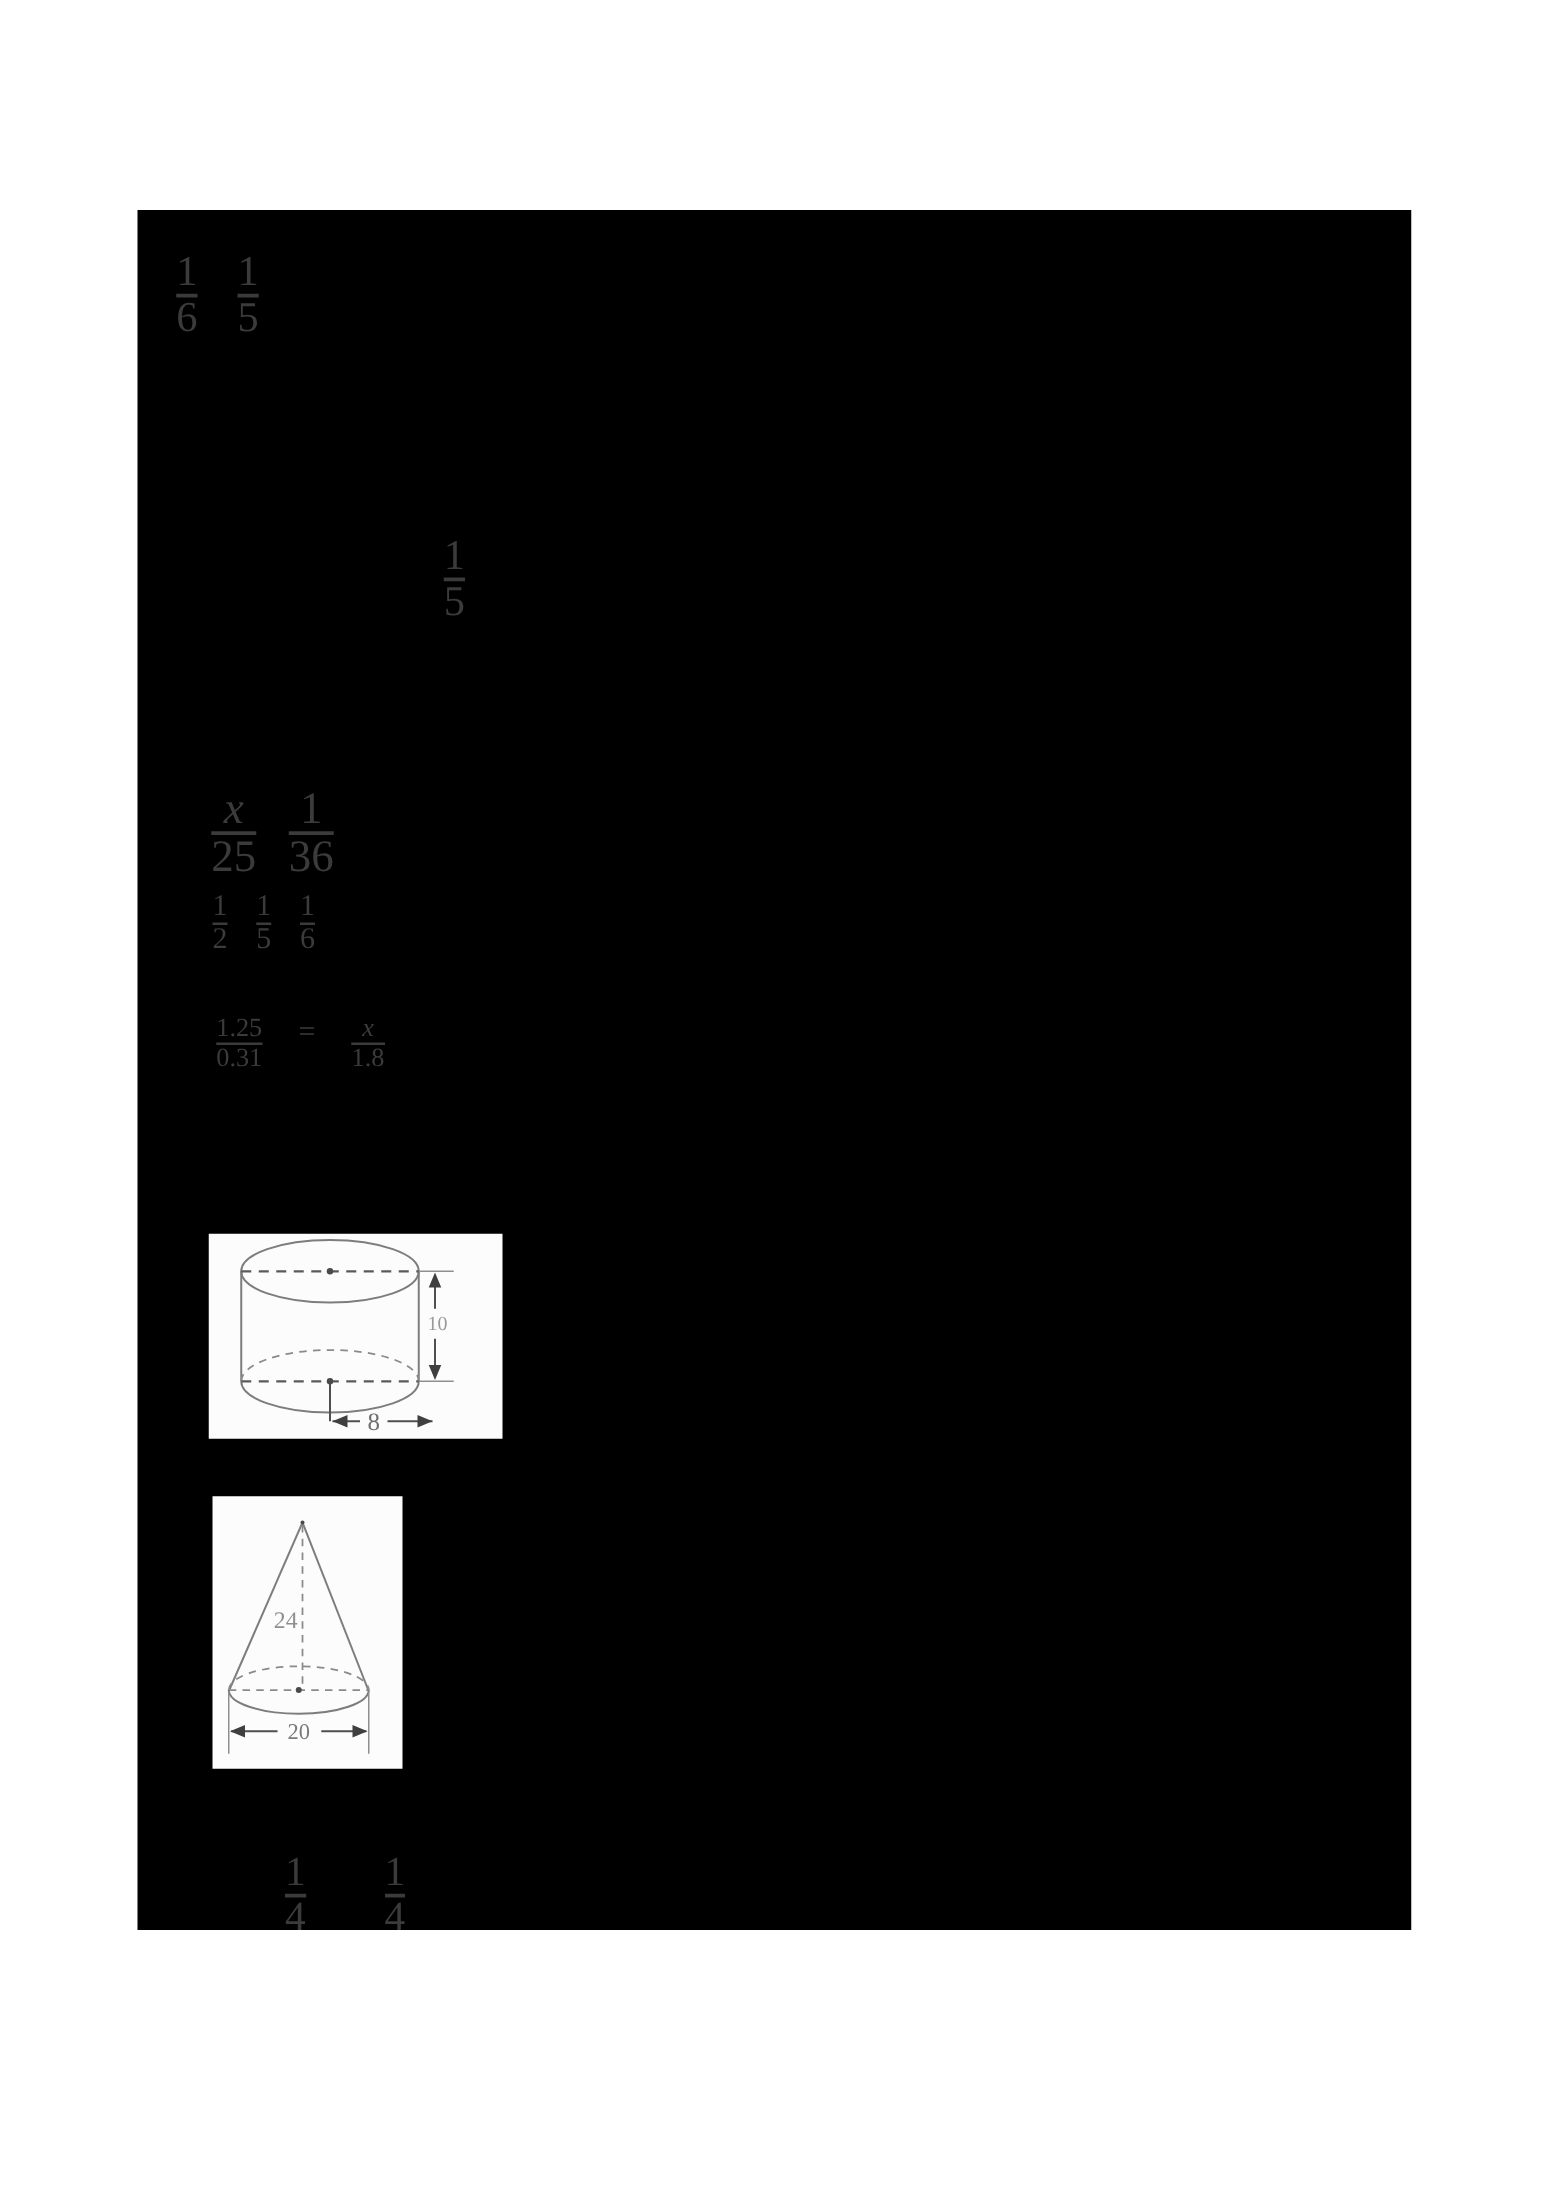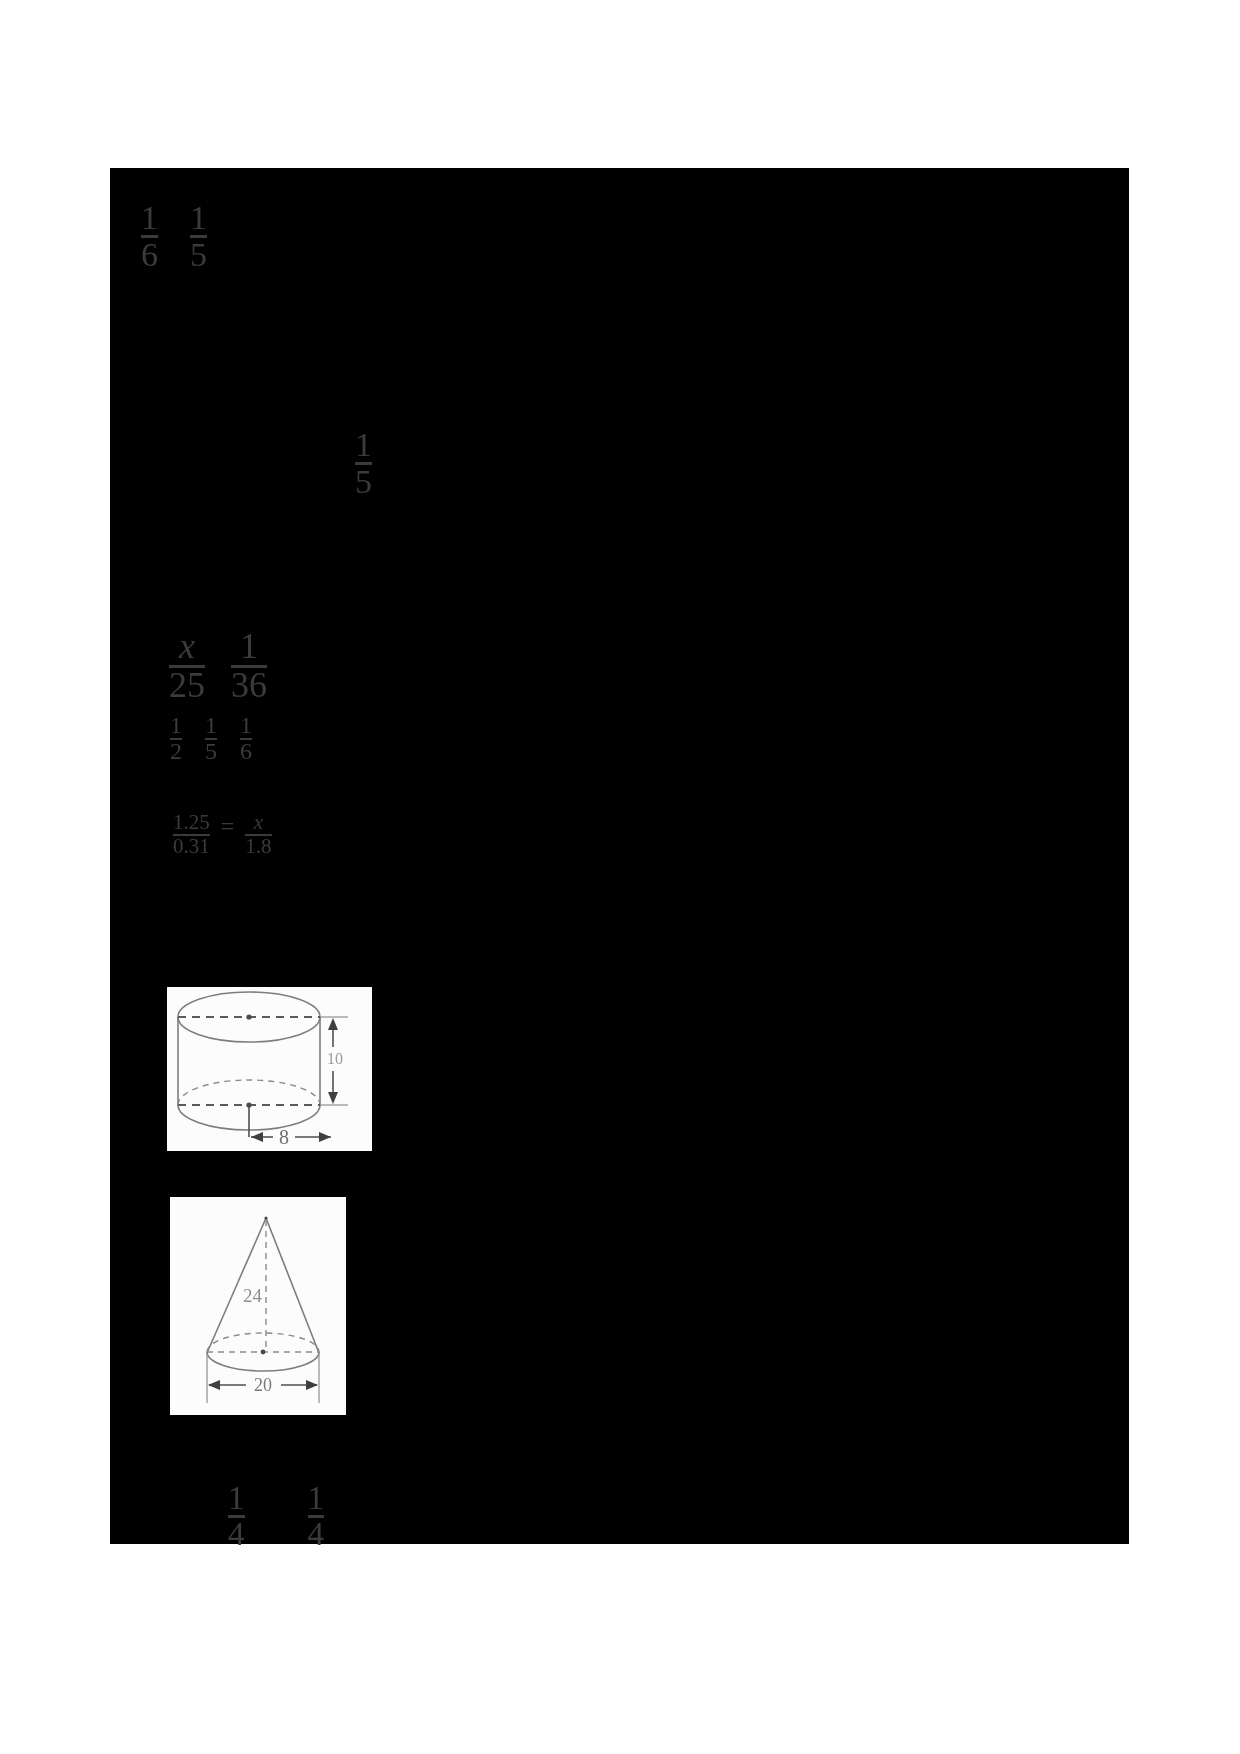--- a/index.html
+++ b/index.html
@@ -26,29 +26,29 @@
     border-top:3px solid currentColor;
     margin:4px 0 3px 0;
   }
   .frac.small .bar { border-top-width:2px; margin:3px 0 2px 0; }
   .it { font-style:italic; }
 
   .g-top      { left:28px;  top:36px;   font-size:34px; display:flex; gap:26px; }
   .g-mid      { left:242px; top:258px;  font-size:34px; }
   .g-prop     { left:56px;  top:464px;  font-size:36px; display:flex; gap:20px; }
   .g-small    { left:57px;  top:548px;  font-size:24px; display:flex; gap:17px; }
-  .g-dec      { left:60px;  top:646px;  font-size:21px; display:flex; align-items:flex-start; gap:8px; }
+  .g-dec      { left:60px;  top:646px;  font-size:21px; display:flex; align-items:flex-start; gap:26px; }
   .g-dec .eq  { font-size:24px; line-height:1; padding-bottom:2px; }
   .g-bottom   { left:115px; top:1317px; font-size:33px; display:flex; gap:57px; }
 
   .figure {
     position:absolute; background:#fcfcfc;
   }
-  .fig-cylinder { left:57px; top:819px; width:205px; height:164px; }
-  .fig-cone     { left:60px; top:1029px; width:152px; height:218px;padding-left:24px; }
+  .fig-cylinder { left:57px; top:819px; width:235px; height:164px; }
+  .fig-cone     { left:60px; top:1029px; width:152px; height:218px; }
   .figure svg { display:block; width:100%; height:100%; }
 
   svg .outline { stroke:#7d7d7d; stroke-width:1.6; fill:none; }
   svg .dashline { stroke:#5a5a5a; stroke-width:1.8; fill:none; stroke-dasharray:8 6; }
   svg .dasharc { stroke:#8a8a8a; stroke-width:1.4; fill:none; stroke-dasharray:6 5; }
   svg .dim { stroke:#4f4f4f; stroke-width:1.6; fill:none; }
   svg .tick { stroke:#8f8f8f; stroke-width:1.2; fill:none; }
   svg .arrow { fill:#3f3f3f; stroke:none; }
   svg .dot { fill:#4a4a4a; stroke:none; }
   svg text { font-family:"Liberation Serif", serif; }

